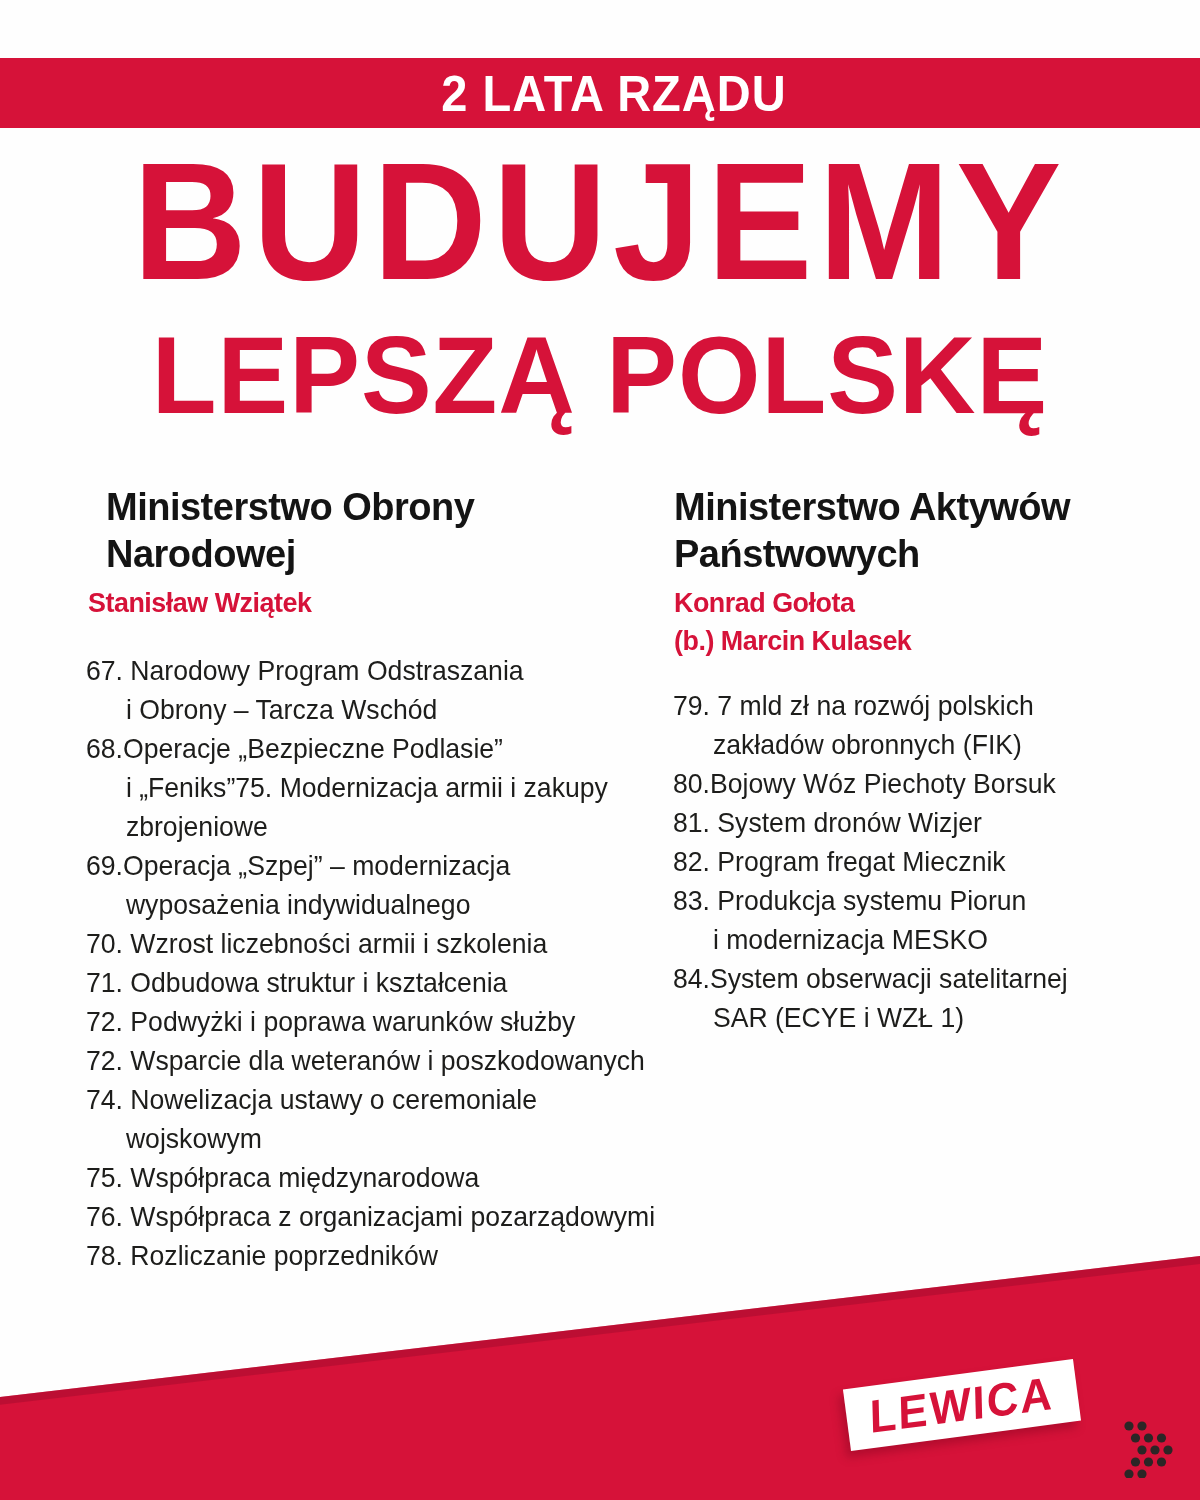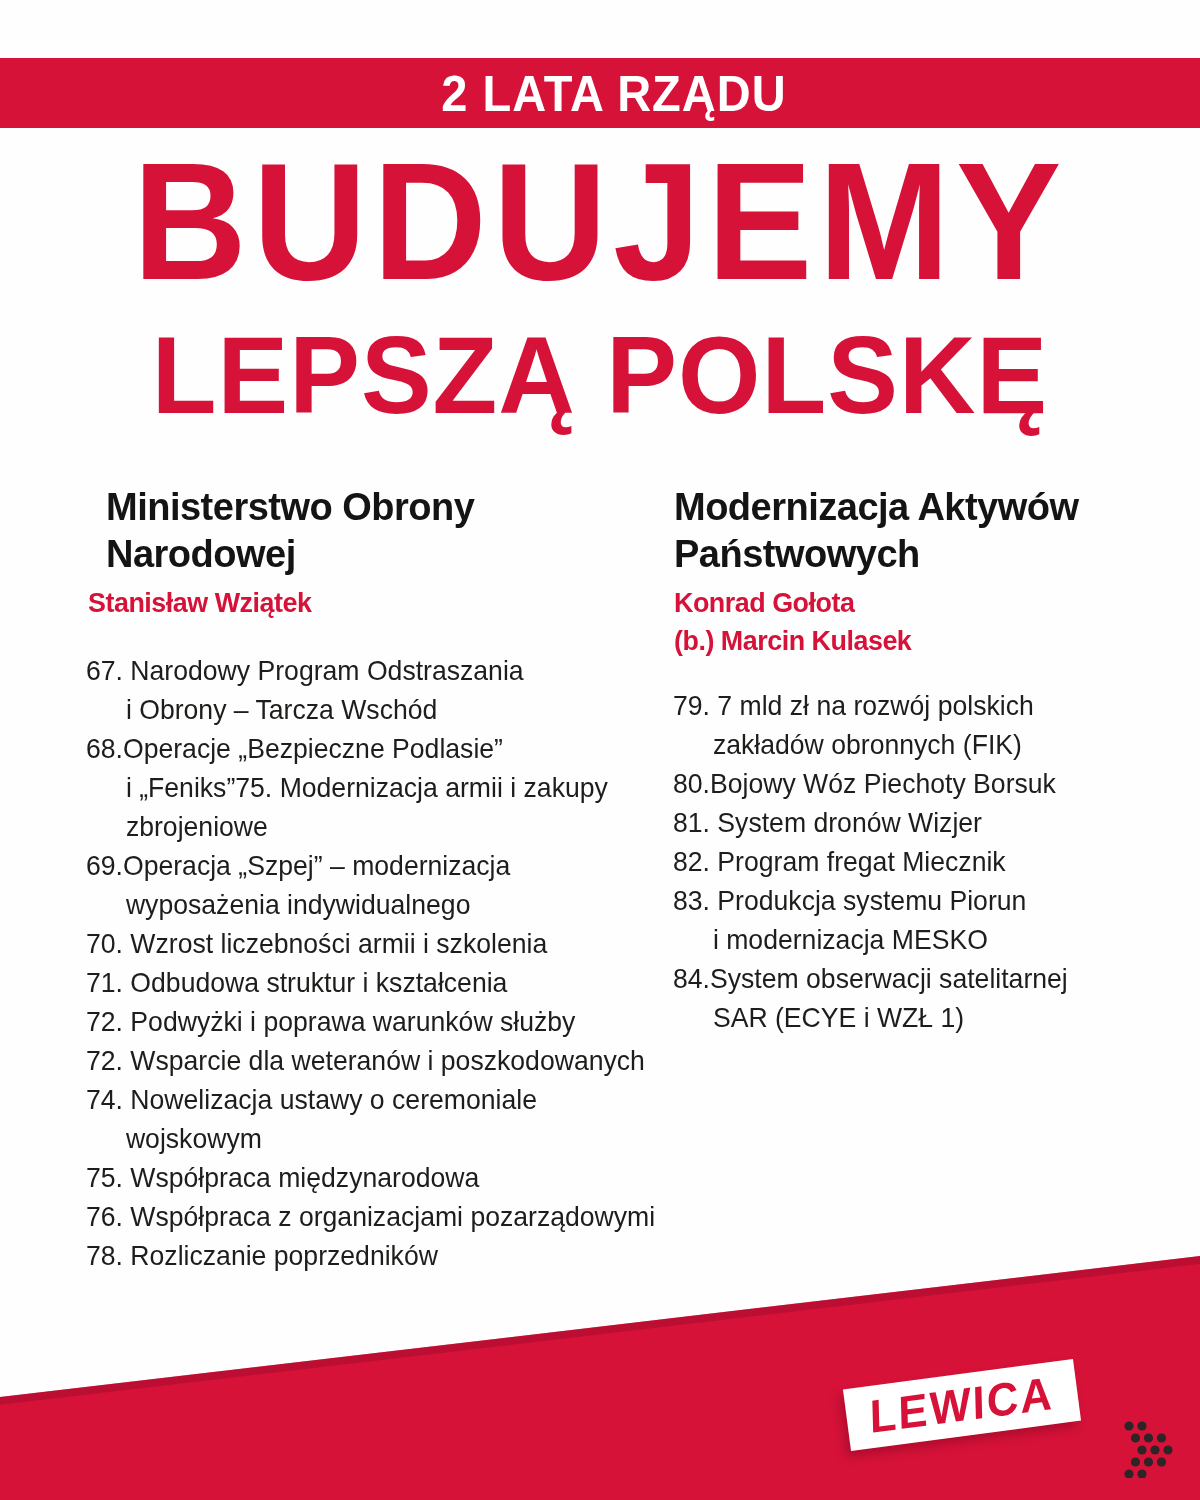--- a/index.html
+++ b/index.html
@@ -128,21 +128,21 @@
     <div class="li">71. Odbudowa struktur i kształcenia</div>
     <div class="li">72. Podwyżki i poprawa warunków służby</div>
     <div class="li">72. Wsparcie dla weteranów i poszkodowanych</div>
     <div class="li">74. Nowelizacja ustawy o ceremoniale
 wojskowym</div>
     <div class="li">75. Współpraca międzynarodowa</div>
     <div class="li">76. Współpraca z organizacjami pozarządowymi</div>
     <div class="li">78. Rozliczanie poprzedników</div>
   </div>
 
-  <div class="ministry-heading heading-right">Modernizacja Aktywów
+  <div class="ministry-heading heading-right">Ministerstwo Aktywów
 Państwowych</div>
   <div class="minister-name name-right">Konrad Gołota
 (b.) Marcin Kulasek</div>
   <div class="list list-right">
     <div class="li">79. 7 mld zł na rozwój polskich
 zakładów obronnych (FIK)</div>
     <div class="li">80.Bojowy Wóz Piechoty Borsuk</div>
     <div class="li">81. System dronów Wizjer</div>
     <div class="li">82. Program fregat Miecznik</div>
     <div class="li">83. Produkcja systemu Piorun

